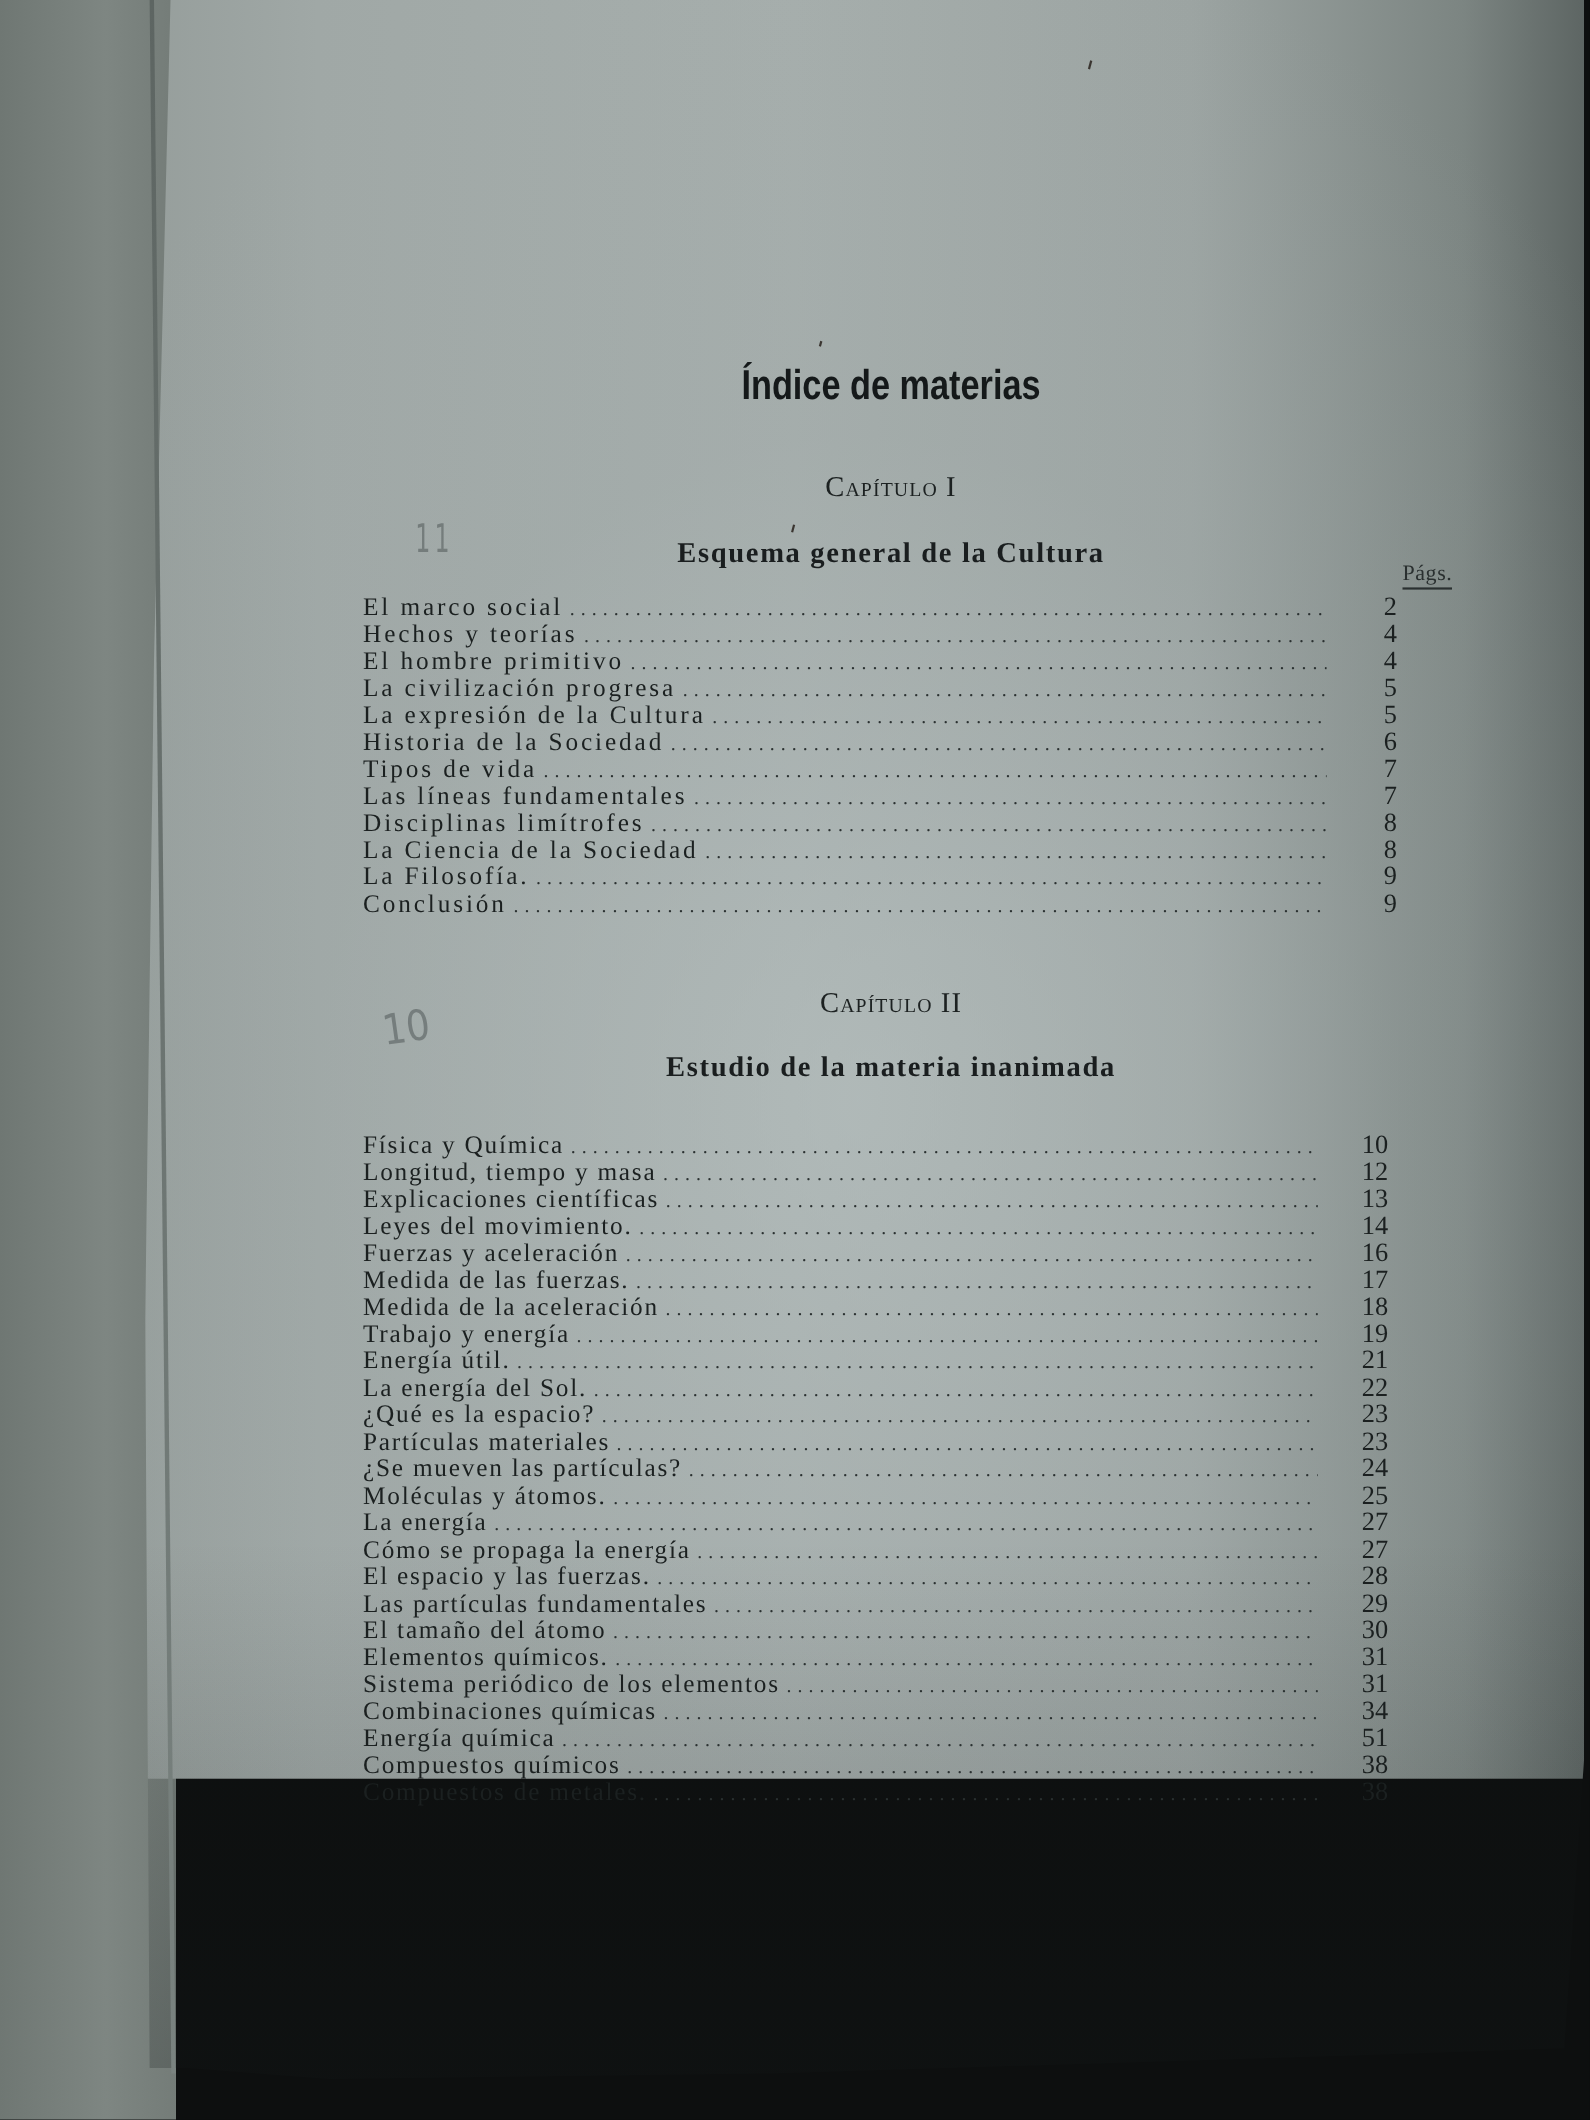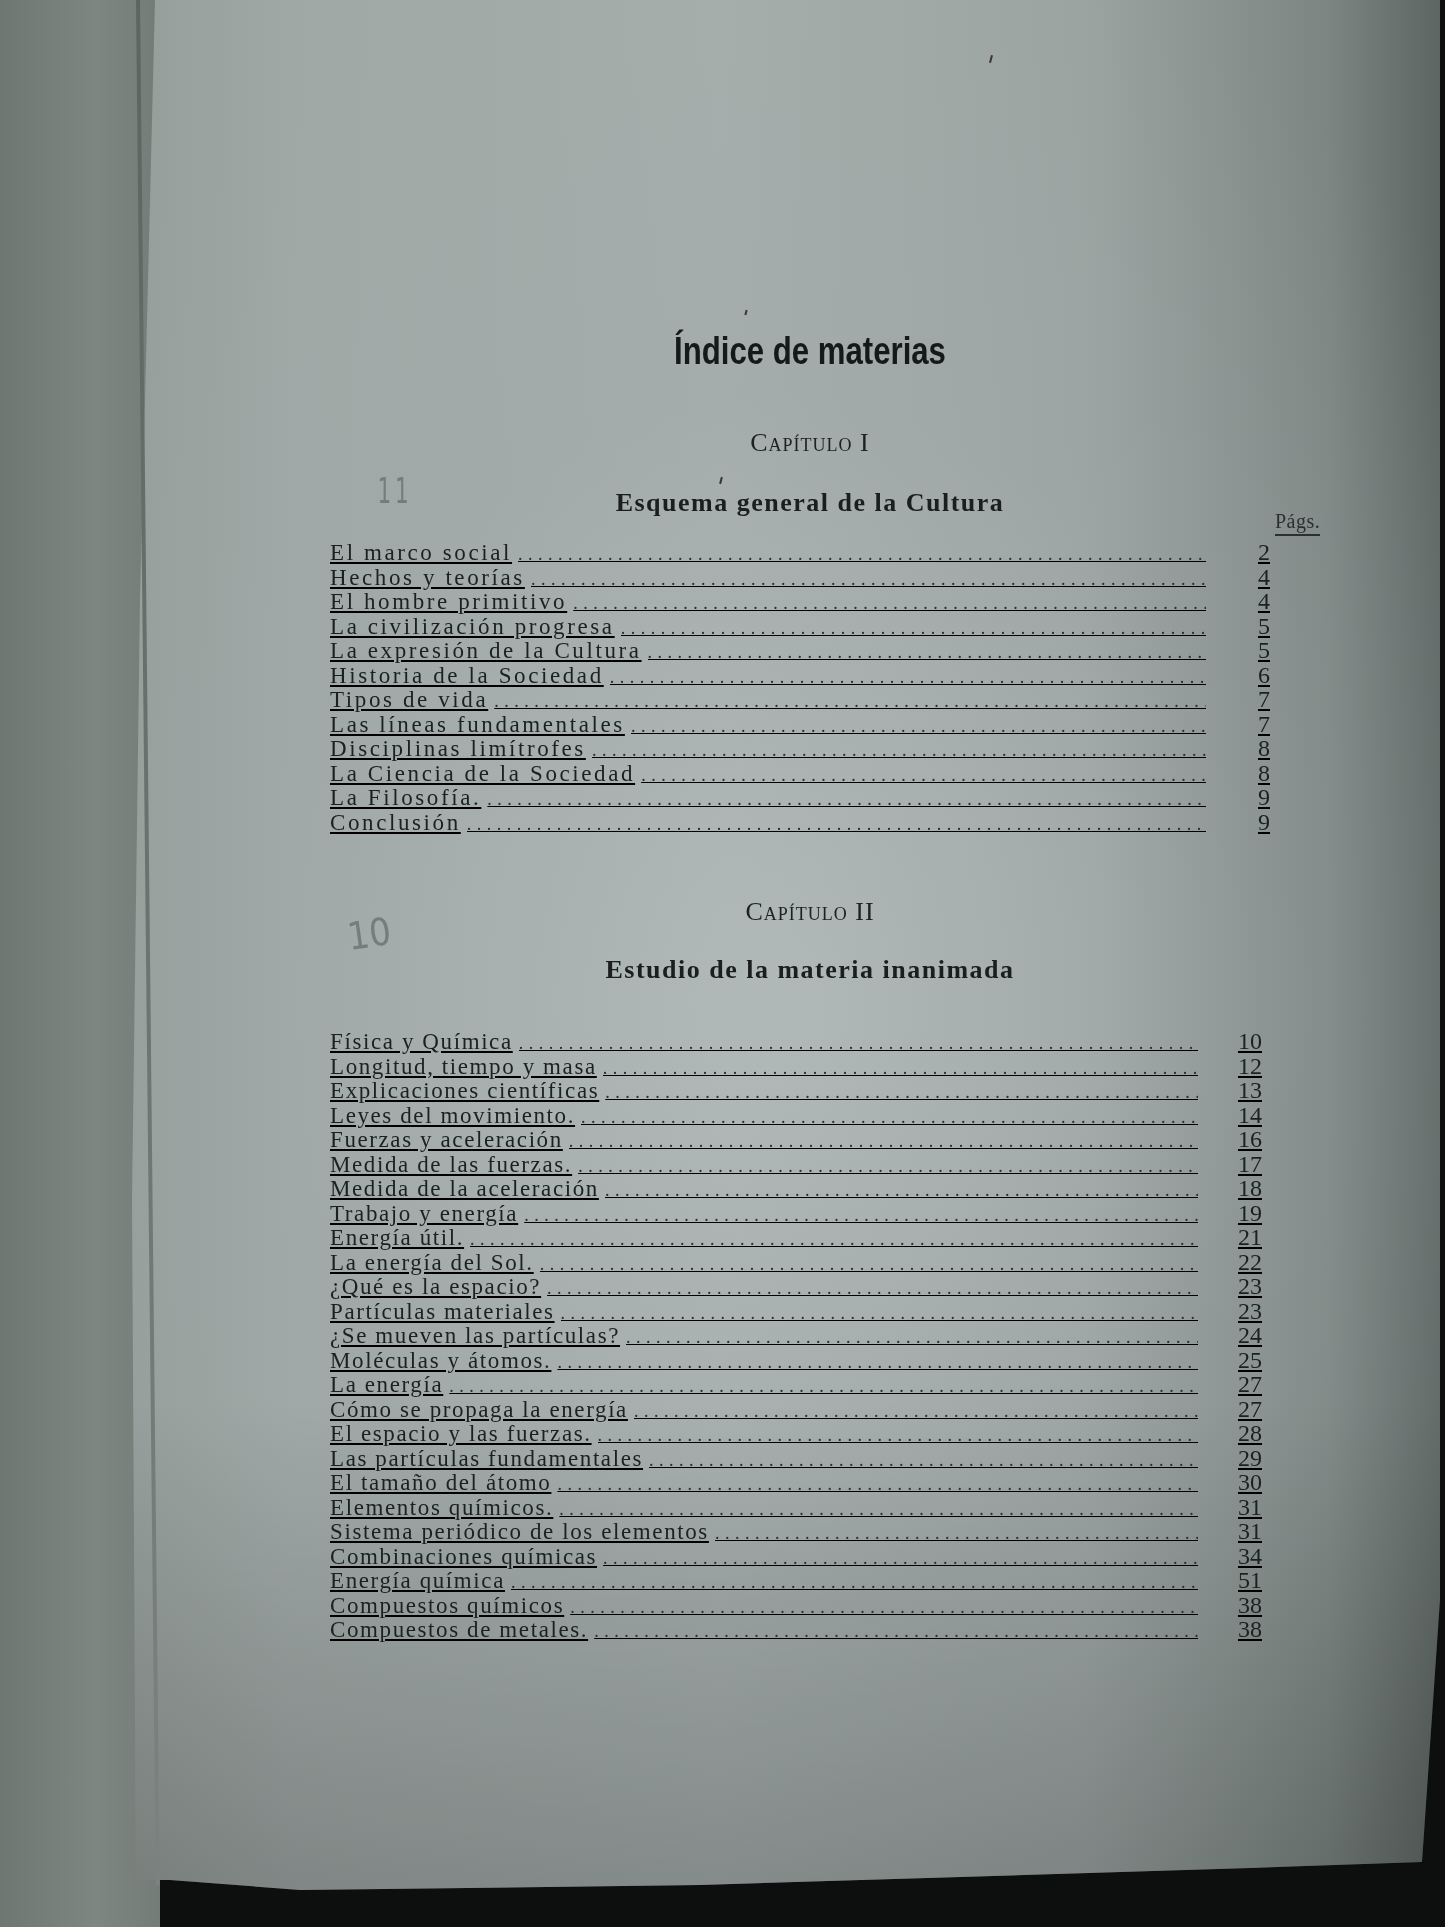--- a/index.html
+++ b/index.html
@@ -20,21 +20,21 @@
       top: 0;
       width: 160px;
       height: 1927px;
       background: linear-gradient(90deg, #6f7773 0%, #7e8682 60%, #747c78 100%);
     }
     .page {
       position: absolute;
       left: 0;
       top: 0;
       width: 1445px;
-      height: 1927px;
+      height: 1617px;
       clip-path: polygon(155px 0, 1440px 0, 1440px 1600px, 1422px 1862px, 1250px 1868px, 700px 1885px, 300px 1890px, 170px 1880px, 136px 1880px, 132px 1200px, 140px 600px);
       background:
         radial-gradient(ellipse 900px 1100px at 780px 1000px, rgba(185,195,195,0.55) 0%, rgba(160,170,170,0.25) 55%, rgba(0,0,0,0) 100%),
         linear-gradient(90deg, #8e9693 0%, #a0a8a6 20%, #a6aeac 50%, #9ca4a2 75%, #7c8582 92%, #5c6462 100%);
     }
     .page-shade-bottom {
       position: absolute;
       left: 0;
       top: 1400px;
       width: 1445px;
@@ -93,21 +93,20 @@
       font-size: 20px;
       color: #2a3030;
       border-bottom: 2px solid #2a3030;
       padding-bottom: 1px;
       letter-spacing: 0.5px;
     }
     .toc {
       position: absolute;
       left: 330px;
       width: 940px;
-      text-decoration: underline;
     }
     .toc-row {
       display: flex;
       align-items: baseline;
       height: 24.5px;
       font-size: 23px;
       line-height: 24px;
       color: #1b2020;
       letter-spacing: 1.6px;
       white-space: nowrap;

